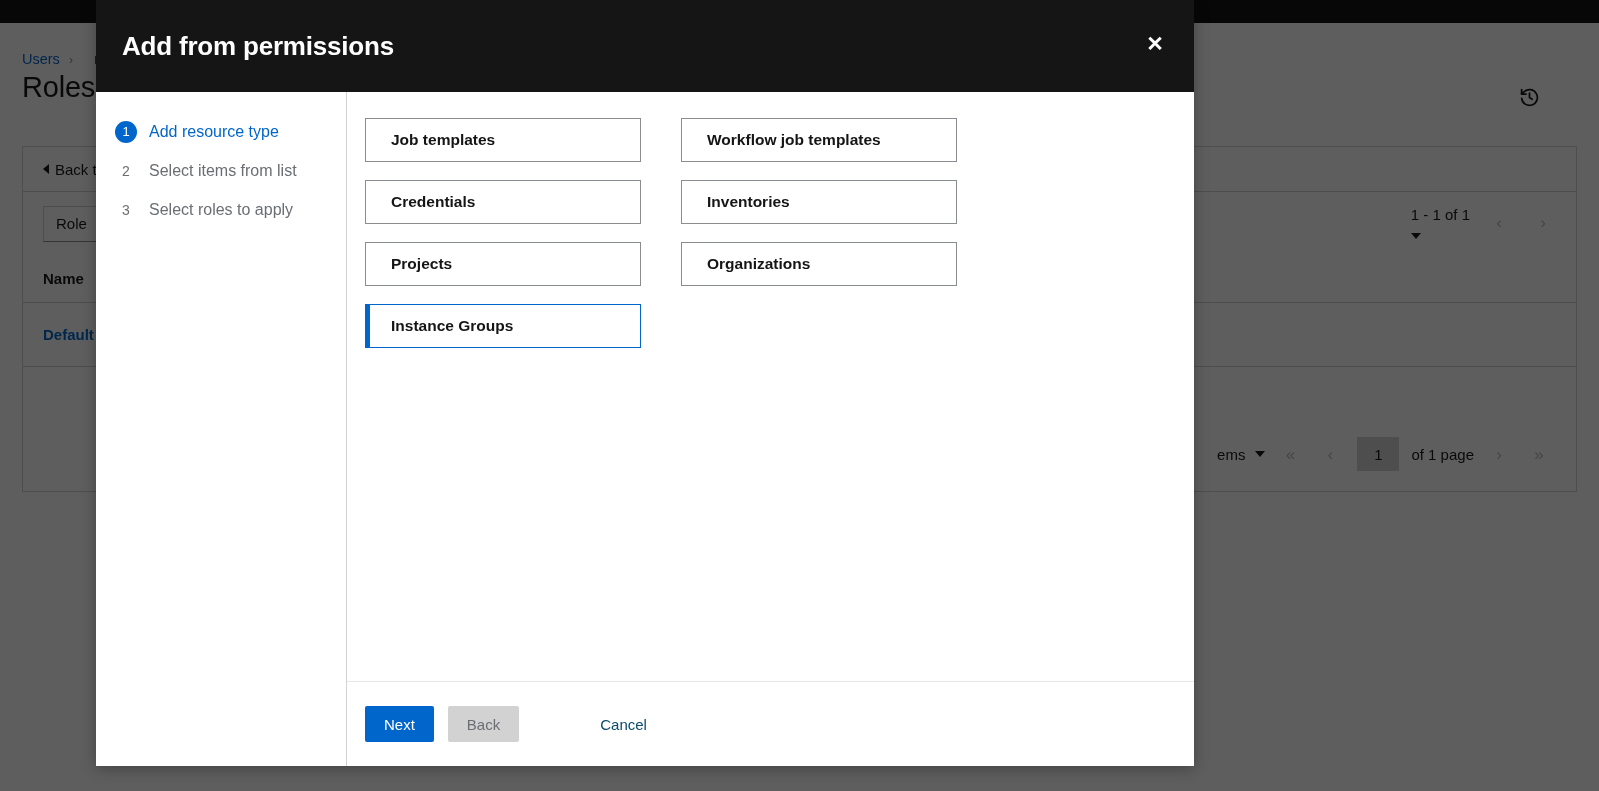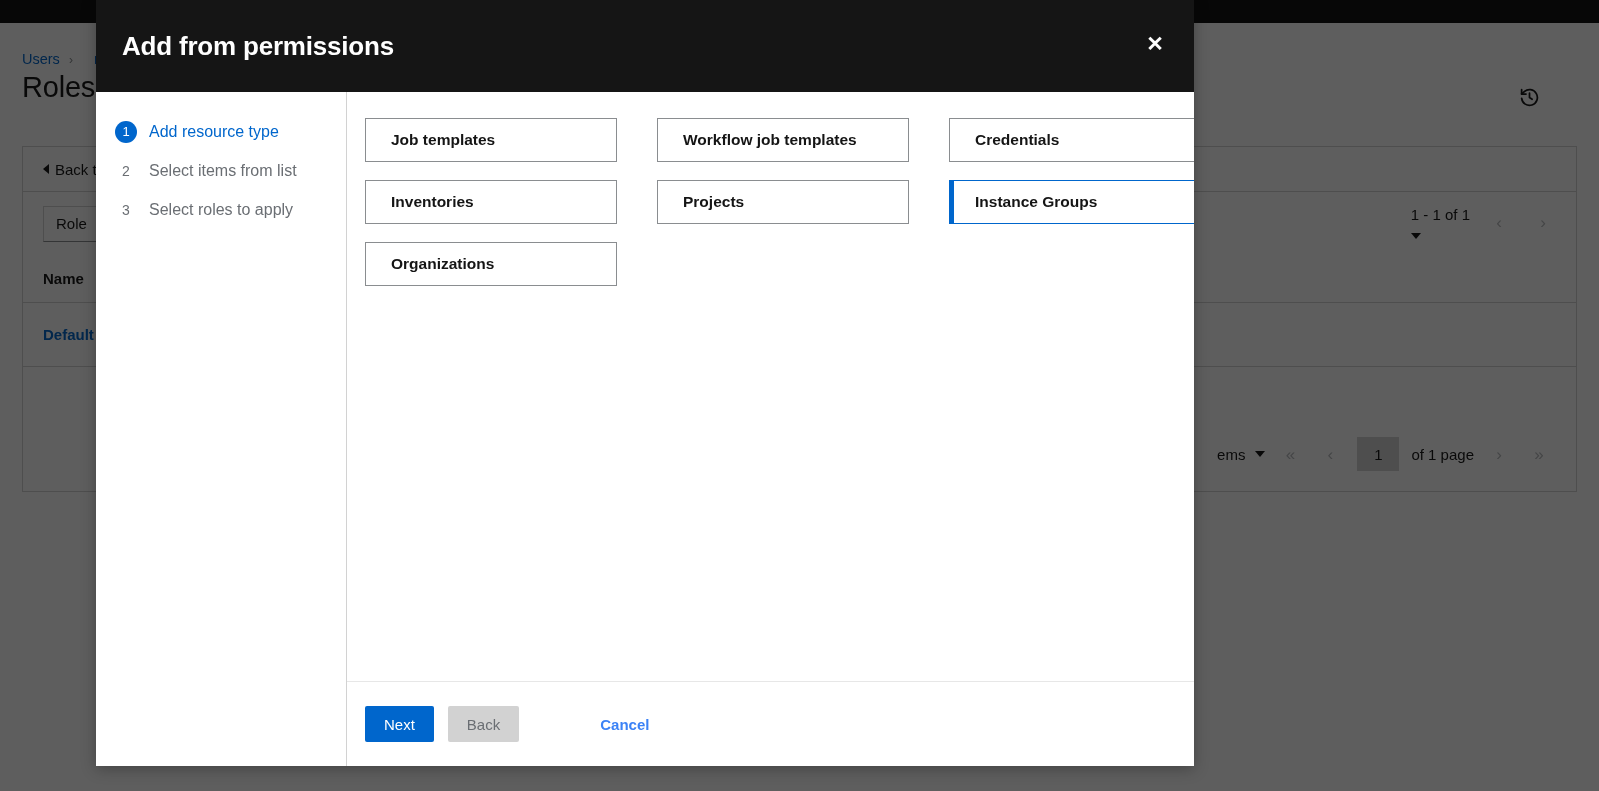--- a/index.html
+++ b/index.html
@@ -286,21 +286,21 @@
     padding: 26px 0 0 18px;
     overflow: hidden;
   }
   .card-grid {
     display: flex;
     flex-wrap: wrap;
     gap: 18px 40px;
     width: 840px;
   }
   .resource-card {
-    width: 252px;
+    width: 276px;
     height: 44px;
     border: 1px solid #8a8d90;
     background: #ffffff;
     display: flex;
     align-items: center;
     padding-left: 25px;
     font-size: 15.5px;
     font-weight: bold;
     color: #151515;
     cursor: pointer;
@@ -329,28 +329,27 @@
     font-size: 15px;
     border: none;
     cursor: pointer;
     font-family: "Liberation Sans", sans-serif;
     border-radius: 2px;
   }
   .btn-primary { background: #06c; color: #fff; }
   .btn-disabled { background: #d2d2d2; color: #6a6e73; cursor: not-allowed; }
   .btn-link {
     background: none;
-    color: #3b82f6;
+    color: #0c4a6e;
     padding: 0 19px;
     margin-left: 48px;
     font-size: 15px;
     border: none;
     cursor: pointer;
     font-family: "Liberation Sans", sans-serif;
-    font-weight: bold;
   }
 </style>
 </head>
 <body>
 
 <div class="page-root">
 
   <div class="top-navbar"></div>
 
   <div class="page-body">
@@ -448,22 +447,22 @@
     </nav>
 
     <div class="wizard-main">
       <div class="resource-area">
         <div class="card-grid">
           <button class="resource-card">Job templates</button>
           <button class="resource-card">Workflow job templates</button>
           <button class="resource-card">Credentials</button>
           <button class="resource-card">Inventories</button>
           <button class="resource-card">Projects</button>
+          <button class="resource-card">Organizations</button>
           <button class="resource-card selected">Instance Groups</button>
-          <button class="resource-card">Organizations</button>
         </div>
       </div>
 
       <div class="modal-footer">
         <button class="btn btn-primary">Next</button>
         <button class="btn btn-disabled">Back</button>
         <button class="btn-link">Cancel</button>
       </div>
     </div>
   </div>

